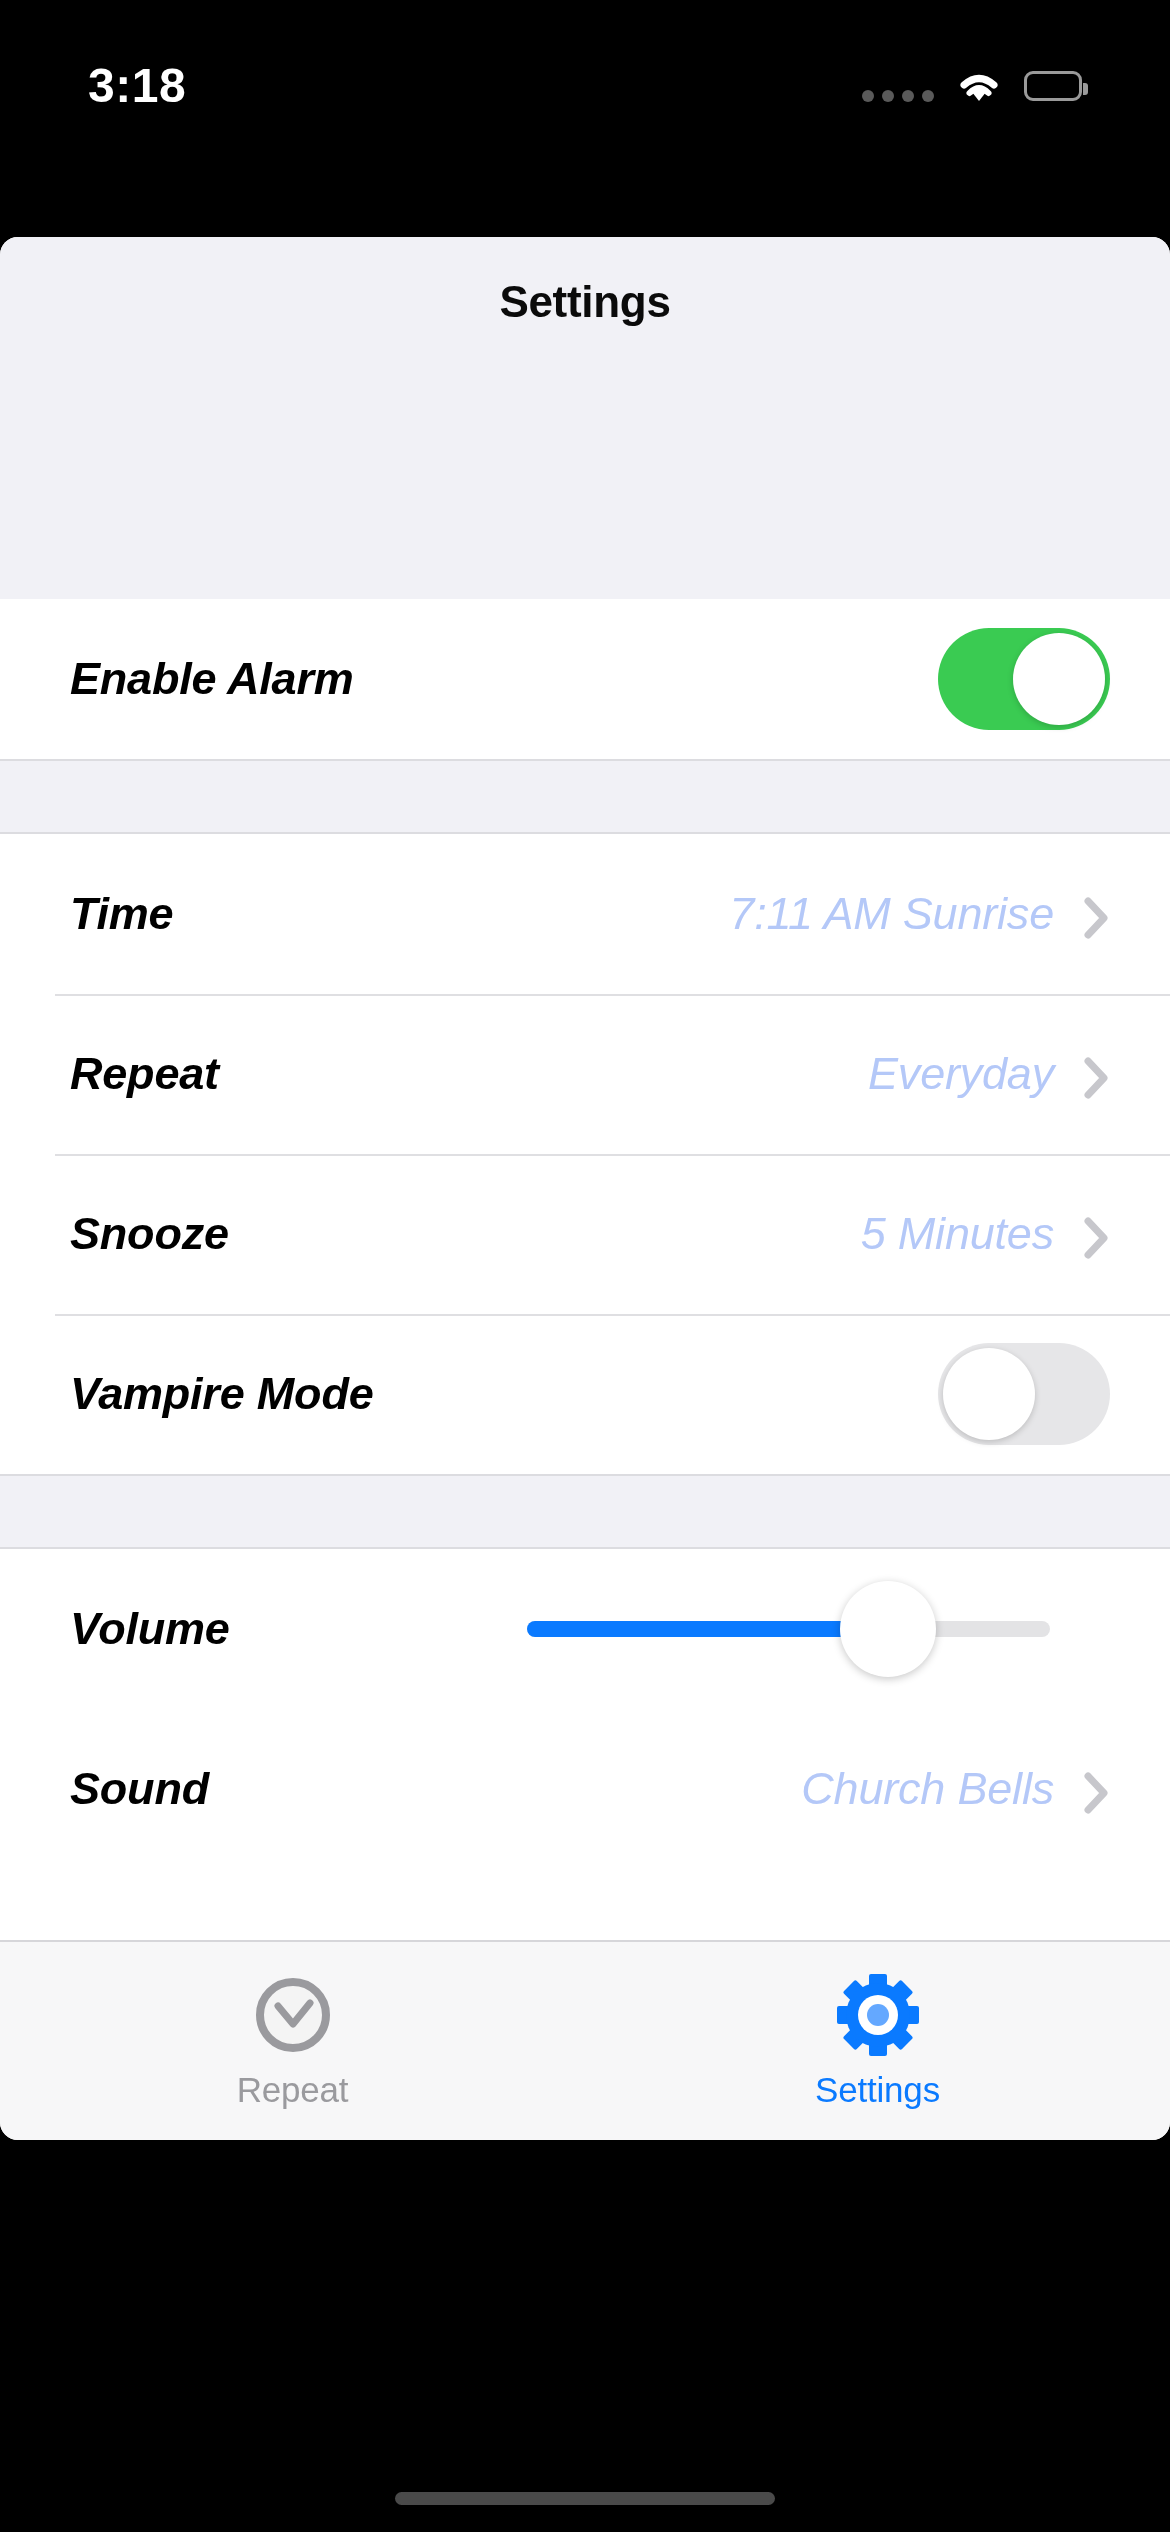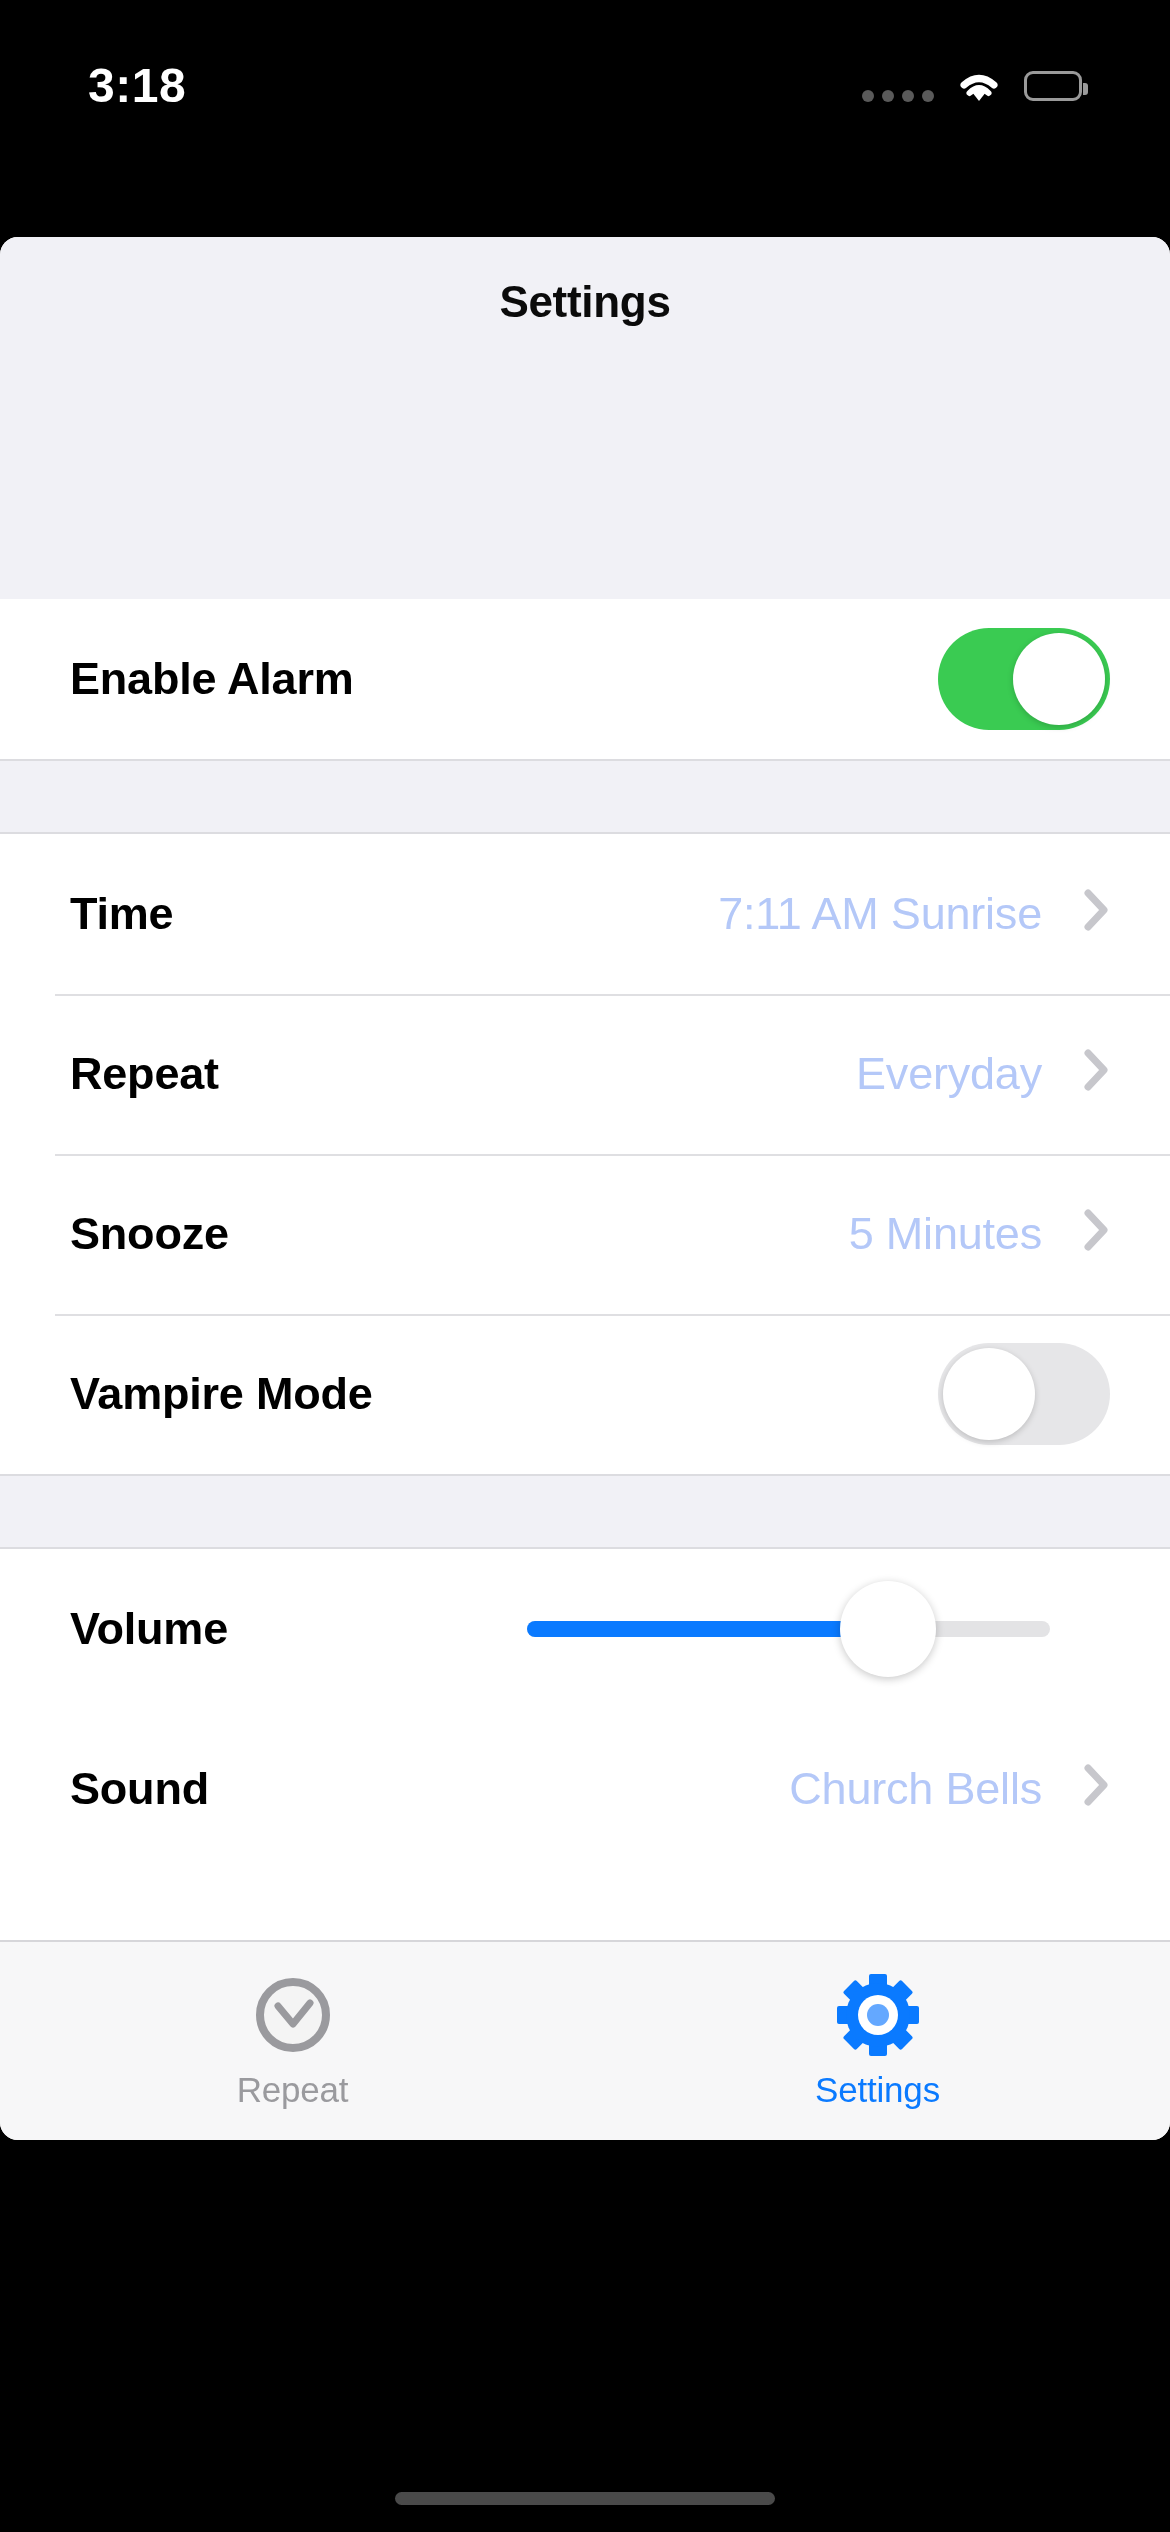--- a/index.html
+++ b/index.html
@@ -43,27 +43,27 @@
   .nav-spacer { height:240px; min-height:240px; background:#F1F1F6; }
 
   
   .table { flex:1; background:#fff; overflow:hidden; }
   .sect-gap {
     height:75px; background:#F1F1F6;
     border-top:2px solid #dcdce0; border-bottom:2px solid #dcdce0;
   }
   .row {
     height:160px; display:flex; align-items:center;
-    padding:0 60px 0 70px; background:#fff; position:relative;
+    padding:0 60px 0 70px; background:#fff; position:relative;font-style:italic;
   }
   .row + .row:not(.no-sep):before {
     content:""; position:absolute; top:0; left:55px; right:0; height:2px; background:#dfdfe2;
   }
   .row-label { font-size:45px; font-weight:700; color:#000; letter-spacing:-0.2px; white-space:nowrap; }
-  .row-right { margin-left:auto; display:flex; align-items:flex-start; gap:42px; }
+  .row-right { margin-left:auto; display:flex; align-items:flex-end; gap:30px; }
   .row-value { font-size:45px; color:#B4C8F8; font-weight:400; letter-spacing:-0.2px; white-space:nowrap; }
   .chev { width:26px; height:44px; flex:0 0 auto; }
 
   
   .toggle { width:172px; height:102px; border-radius:51px; position:relative; flex:0 0 auto; }
   .toggle.on  { background:#3ACB52; }
   .toggle.off { background:#E6E6E8; }
   .toggle .knob {
     position:absolute; top:5px; width:92px; height:92px; border-radius:50%;
     background:#fff; box-shadow:0 2px 6px rgba(0,0,0,0.18);

